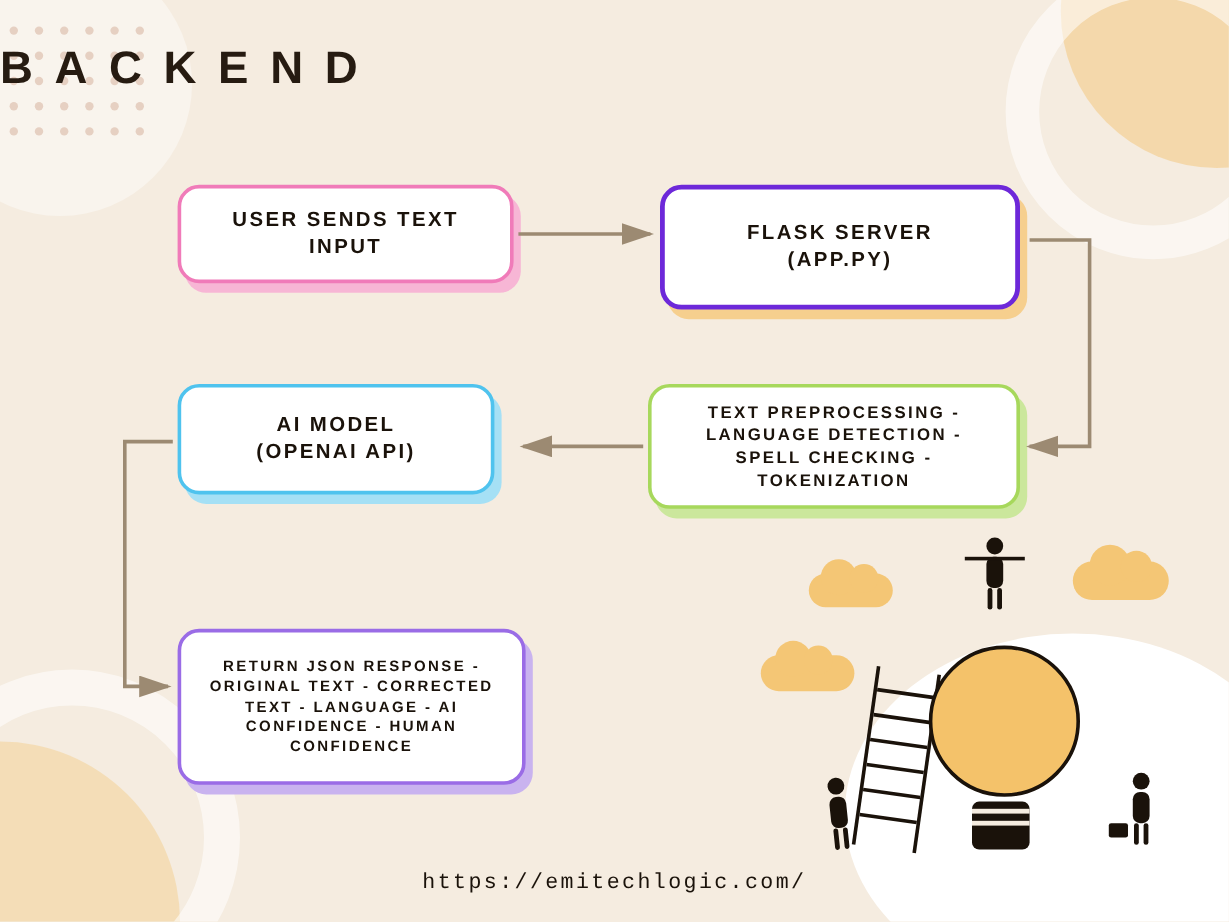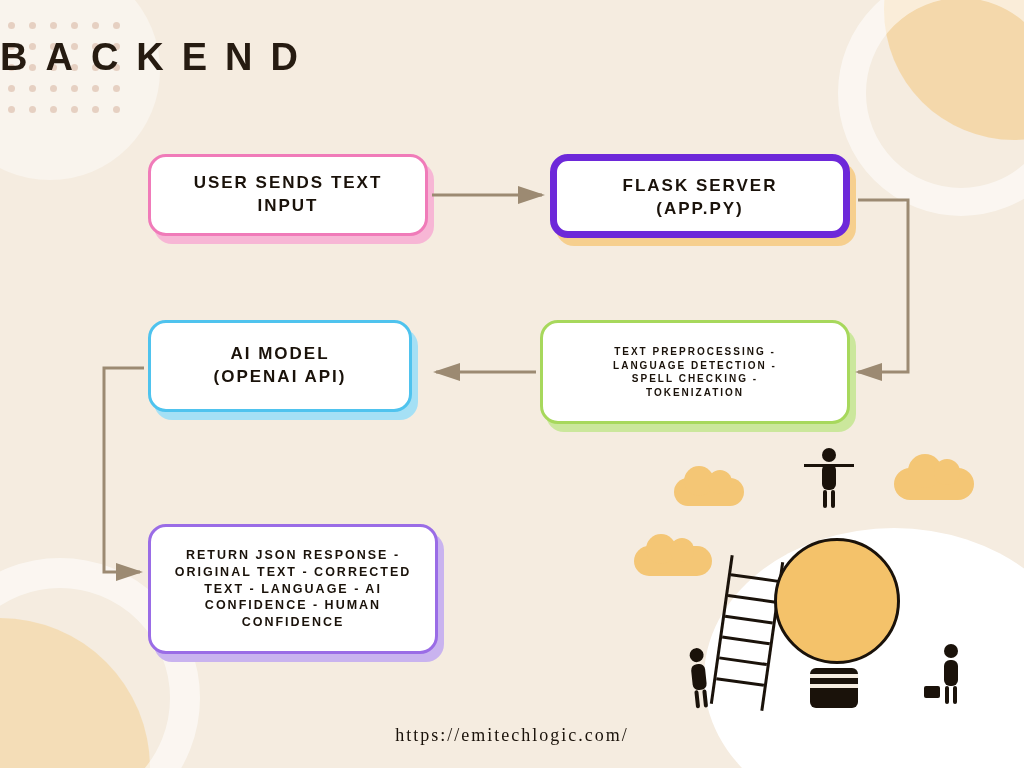--- a/index.html
+++ b/index.html
@@ -27,31 +27,31 @@
     font-size:38px;font-weight:800;letter-spacing:18px;color:#261b11;}
 
   
   .node{position:absolute;background:#fff;border-radius:18px;
     text-align:center;font-weight:800;letter-spacing:2px;color:#1a120a;
     display:flex;align-items:center;justify-content:center;padding:10px 18px;
     box-sizing:border-box;line-height:1.35;text-transform:uppercase;}
   .node .txt{white-space:pre-line;}
   .n1{top:154px;left:148px;width:280px;height:82px;border:3px solid #f07bb9;
     box-shadow:6px 8px 0 #f7b6d5;font-size:17px;}
-  .n2{top:154px;left:550px;width:300px;height:84px;border:7px solid #6d28d9;
-    box-shadow:6px 8px 0 #f6cf8e;font-size:17px;align-items:flex-end;}
+  .n2{top:154px;left:550px;width:300px;height:104px;border:4px solid #6d28d9;
+    box-shadow:6px 8px 0 #f6cf8e;font-size:17px;}
   .n3{top:320px;left:540px;width:310px;height:104px;border:3px solid #a7d85c;
-    box-shadow:6px 8px 0 #cbe79c;font-size:10px;}
+    box-shadow:6px 8px 0 #cbe79c;font-size:14px;}
   .n4{top:320px;left:148px;width:264px;height:92px;border:3px solid #4fc3ee;
     box-shadow:6px 8px 0 #a5e0f5;font-size:17px;}
   .n5{top:524px;left:148px;width:290px;height:130px;border:3px solid #9a6ce6;
     box-shadow:6px 8px 0 #c9b3ef;font-size:12.5px;}
 
   .footer{position:absolute;bottom:22px;left:0;right:0;text-align:center;
-    font-family:Liberation Serif, serif;font-size:18px;letter-spacing:2px;
+    font-family:Liberation Mono, monospace;font-size:18px;letter-spacing:2px;
     color:#1a120a;}
 
   
   svg.arrows{position:absolute;top:0;left:0;width:1024px;height:768px;pointer-events:none;}
 
   
   .illus{position:absolute;bottom:40px;right:40px;width:320px;height:260px;}
   .cloud{position:absolute;background:#f4c26a;opacity:.9;border-radius:40px;}
   .cloud::before,.cloud::after{content:'';position:absolute;background:#f4c26a;border-radius:50%;}
   .c1{top:10px;left:10px;width:70px;height:28px;}

